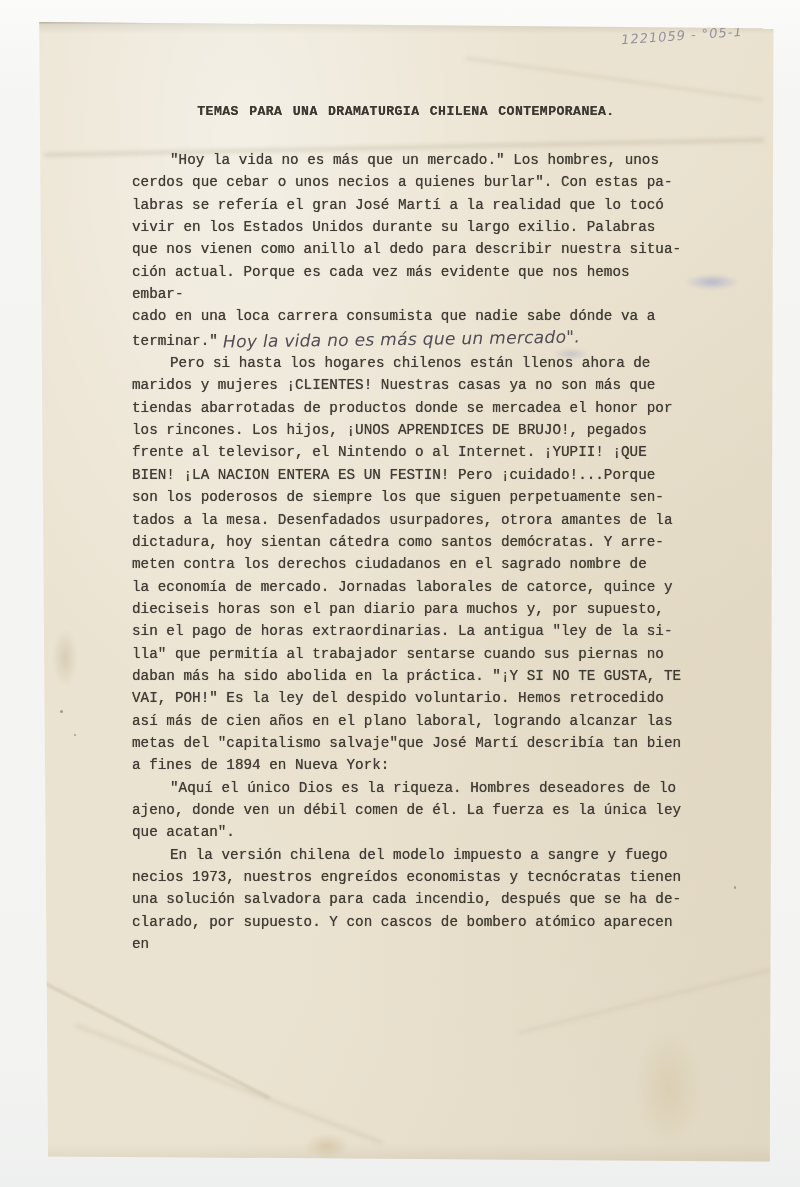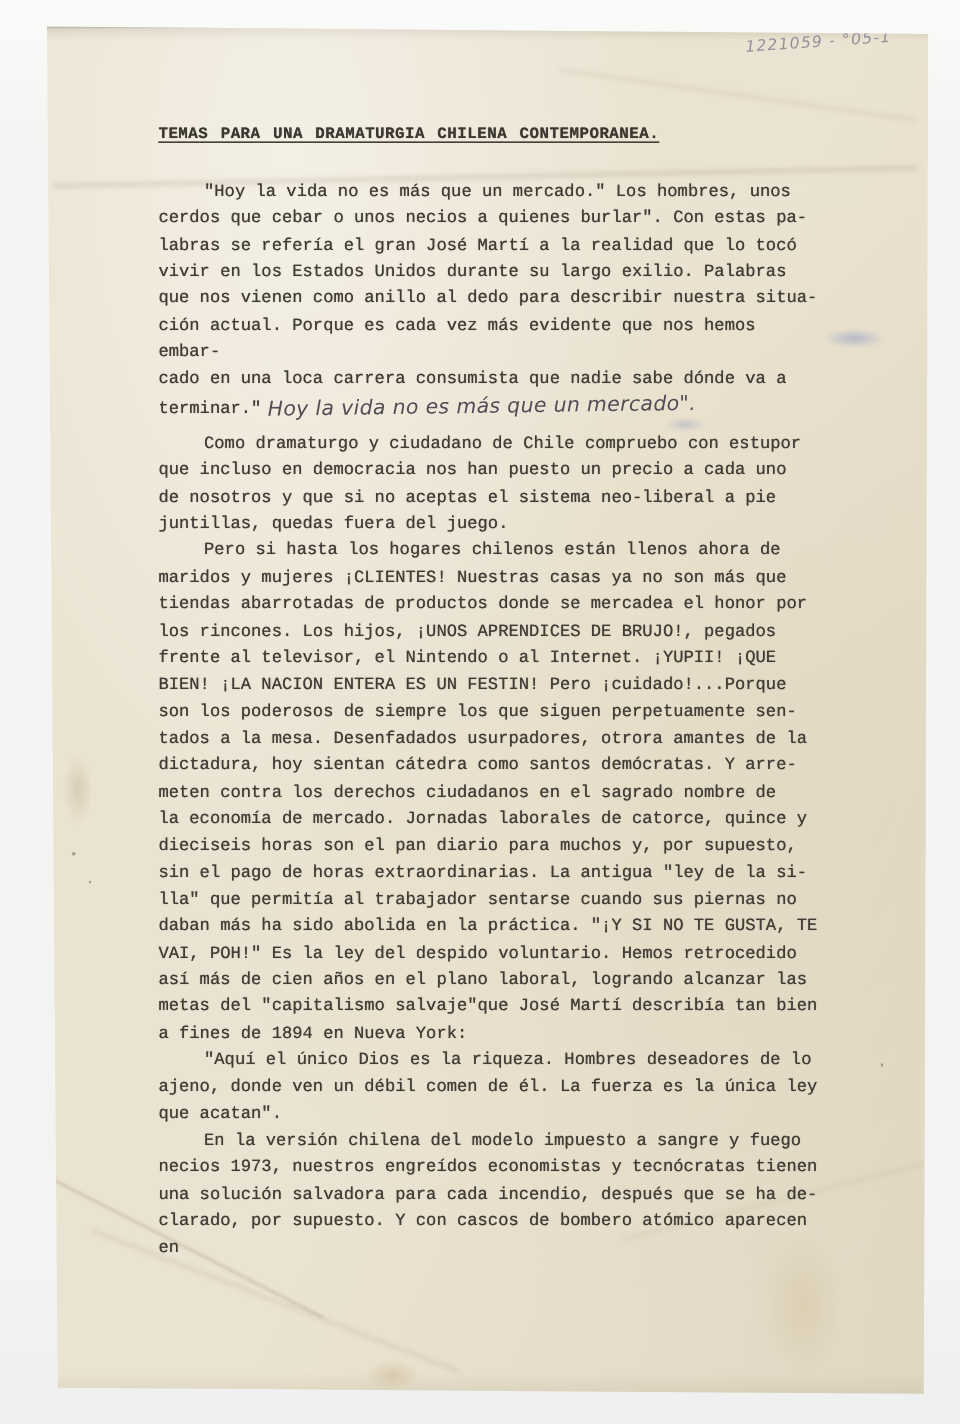--- a/index.html
+++ b/index.html
@@ -55,24 +55,24 @@
   
   .annotation{
     position:absolute;right:32px;top:10px;
     font-family:"DejaVu Sans",sans-serif;font-style:italic;
     font-size:13px;color:#94919d;letter-spacing:1px;
     transform:rotate(-4deg);
   }
   
   .title{
     position:absolute;left:98px;top:86px;width:548px;margin:0;
-    text-align:left;
+    text-align:center;
     font-size:13.2px;font-weight:bold;letter-spacing:0.4px;
     color:#3c3831;
-    text-decoration:underline;text-underline-offset:3px;
+    text-underline-offset:3px;
     text-shadow:0 0 0.6px rgba(55,50,42,0.85);
     word-spacing:2px;
   }
   .body-text{
     position:absolute;left:98px;top:131px;width:552px;
     font-size:14.3px;line-height:22.35px;color:#403c35;
     text-shadow:0 0 0.7px rgba(58,53,44,0.80);
   }
   .para{white-space:pre-line;text-indent:38px;margin:0;}
   .para.p2{margin-top:7px;}
@@ -116,24 +116,20 @@
       <p class="para p1">"Hoy la vida no es más que un mercado." Los hombres, unos
 cerdos que cebar o unos necios a quienes burlar". Con estas pa-
 labras se refería el gran José Martí a la realidad que lo tocó
 vivir en los Estados Unidos durante su largo exilio. Palabras
 que nos vienen como anillo al dedo para describir nuestra situa-
 ción actual. Porque es cada vez más evidente que nos hemos embar-
 cado en una loca carrera consumista que nadie sabe dónde va a</p>
       <div class="mixed-line">
         <span class="typed">terminar."</span><span class="handwritten">Hoy la vida no es más que un mercado".</span>
       </div>
-      <p class="para p2">Como dramaturgo y ciudadano de Chile compruebo con estupor
-que incluso en democracia nos han puesto un precio a cada uno
-de nosotros y que si no aceptas el sistema neo-liberal a pie
-juntillas, quedas fuera del juego.</p>
       <p class="para p3">Pero si hasta los hogares chilenos están llenos ahora de
 maridos y mujeres ¡CLIENTES! Nuestras casas ya no son más que
 tiendas abarrotadas de productos donde se mercadea el honor por
 los rincones. Los hijos, ¡UNOS APRENDICES DE BRUJO!, pegados
 frente al televisor, el Nintendo o al Internet. ¡YUPII! ¡QUE
 BIEN! ¡LA NACION ENTERA ES UN FESTIN! Pero ¡cuidado!...Porque
 son los poderosos de siempre los que siguen perpetuamente sen-
 tados a la mesa. Desenfadados usurpadores, otrora amantes de la
 dictadura, hoy sientan cátedra como santos demócratas. Y arre-
 meten contra los derechos ciudadanos en el sagrado nombre de

